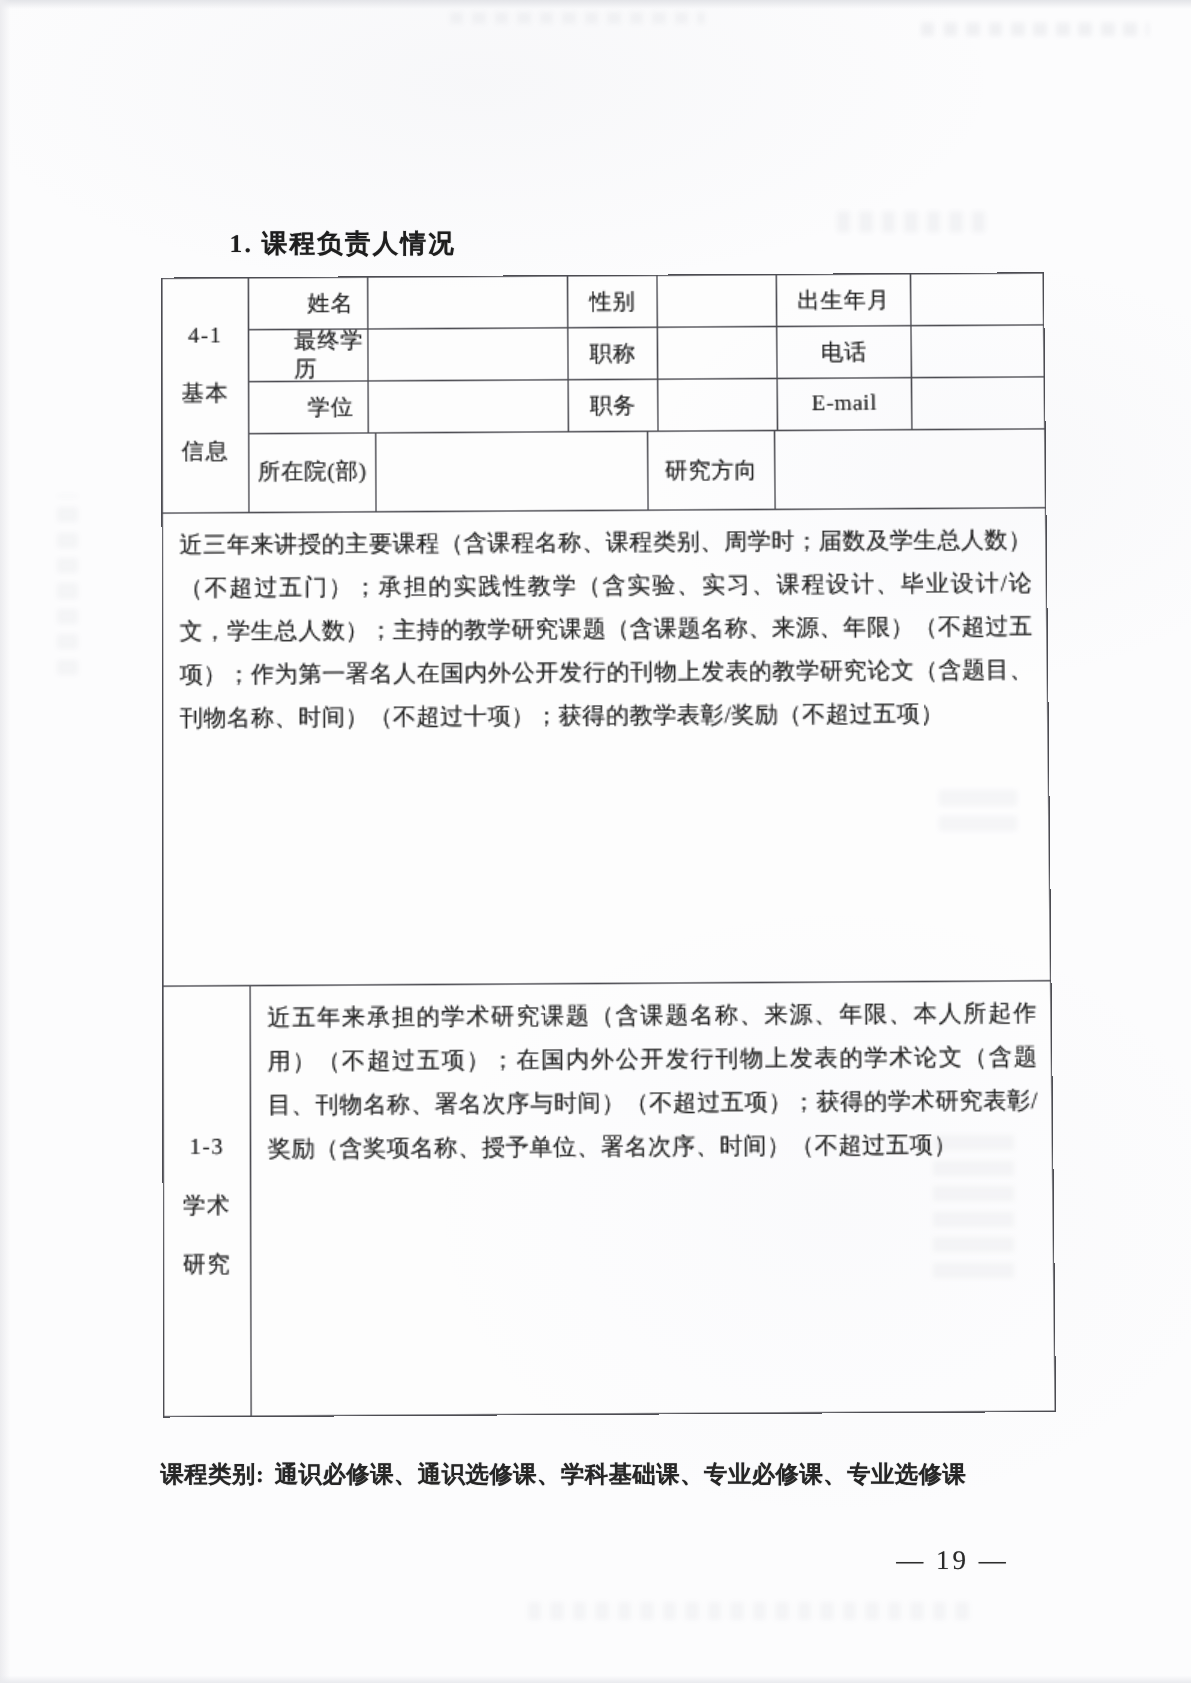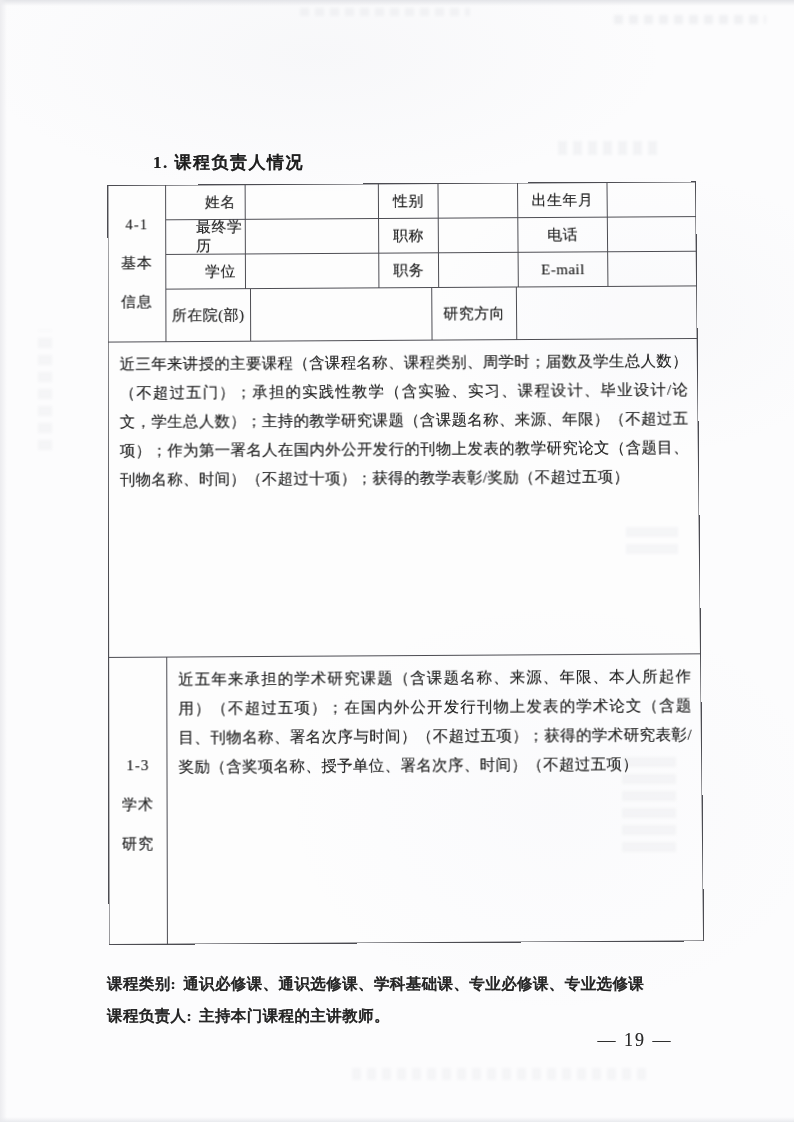--- a/index.html
+++ b/index.html
@@ -205,20 +205,17 @@
         <div class="para">近五年来承担的学术研究课题（含课题名称、来源、年限、本人所起作用）（不超过五项）；在国内外公开发行刊物上发表的学术论文（含题目、刊物名称、署名次序与时间）（不超过五项）；获得的学术研究表彰/奖励（含奖项名称、授予单位、署名次序、时间）（不超过五项）</div>
       </div>
     </div>
 
   </div>
 
   <div class="notes">
     <div>
       <span class="note-label">课程类别:</span><span>通识必修课、通识选修课、学科基础课、专业必修课、专业选修课</span>
     </div>
-    <div>
-      <span class="note-label">课程负责人:</span><span>主持本门课程的主讲教师。</span>
-    </div>
   </div>
 
   <div class="pagenum">— 19 —</div>
 
 </div>
 
 </body></html>

